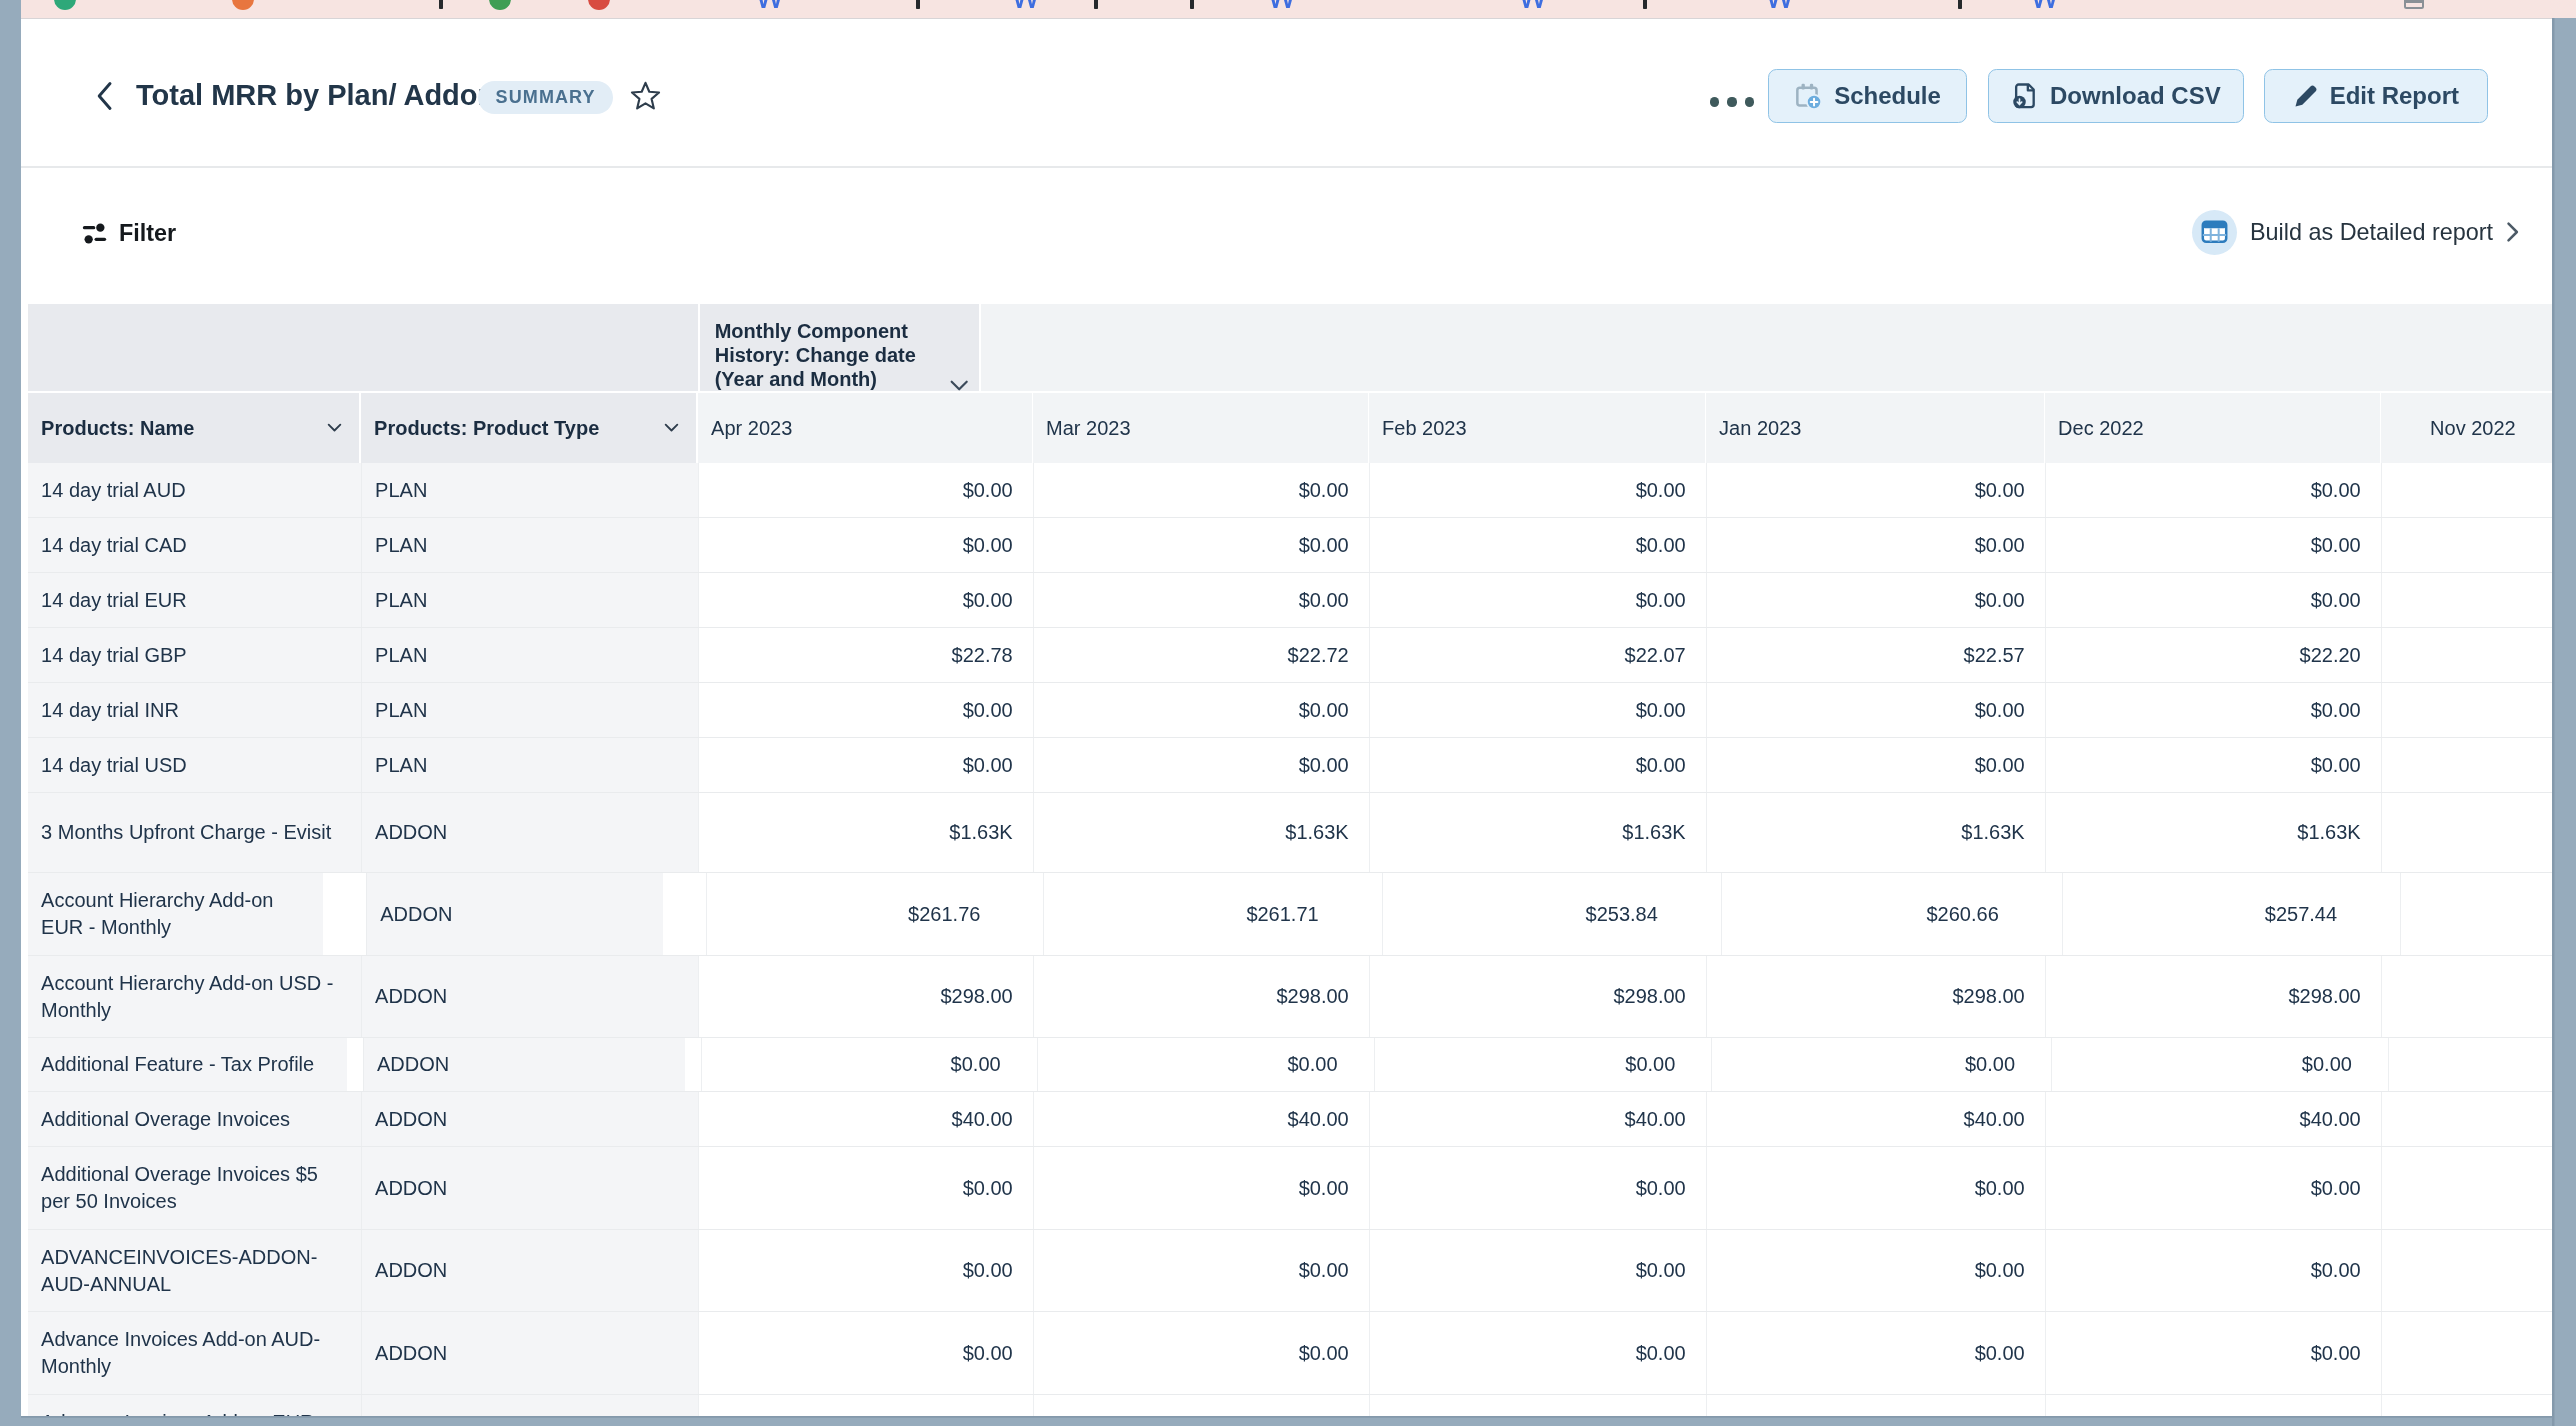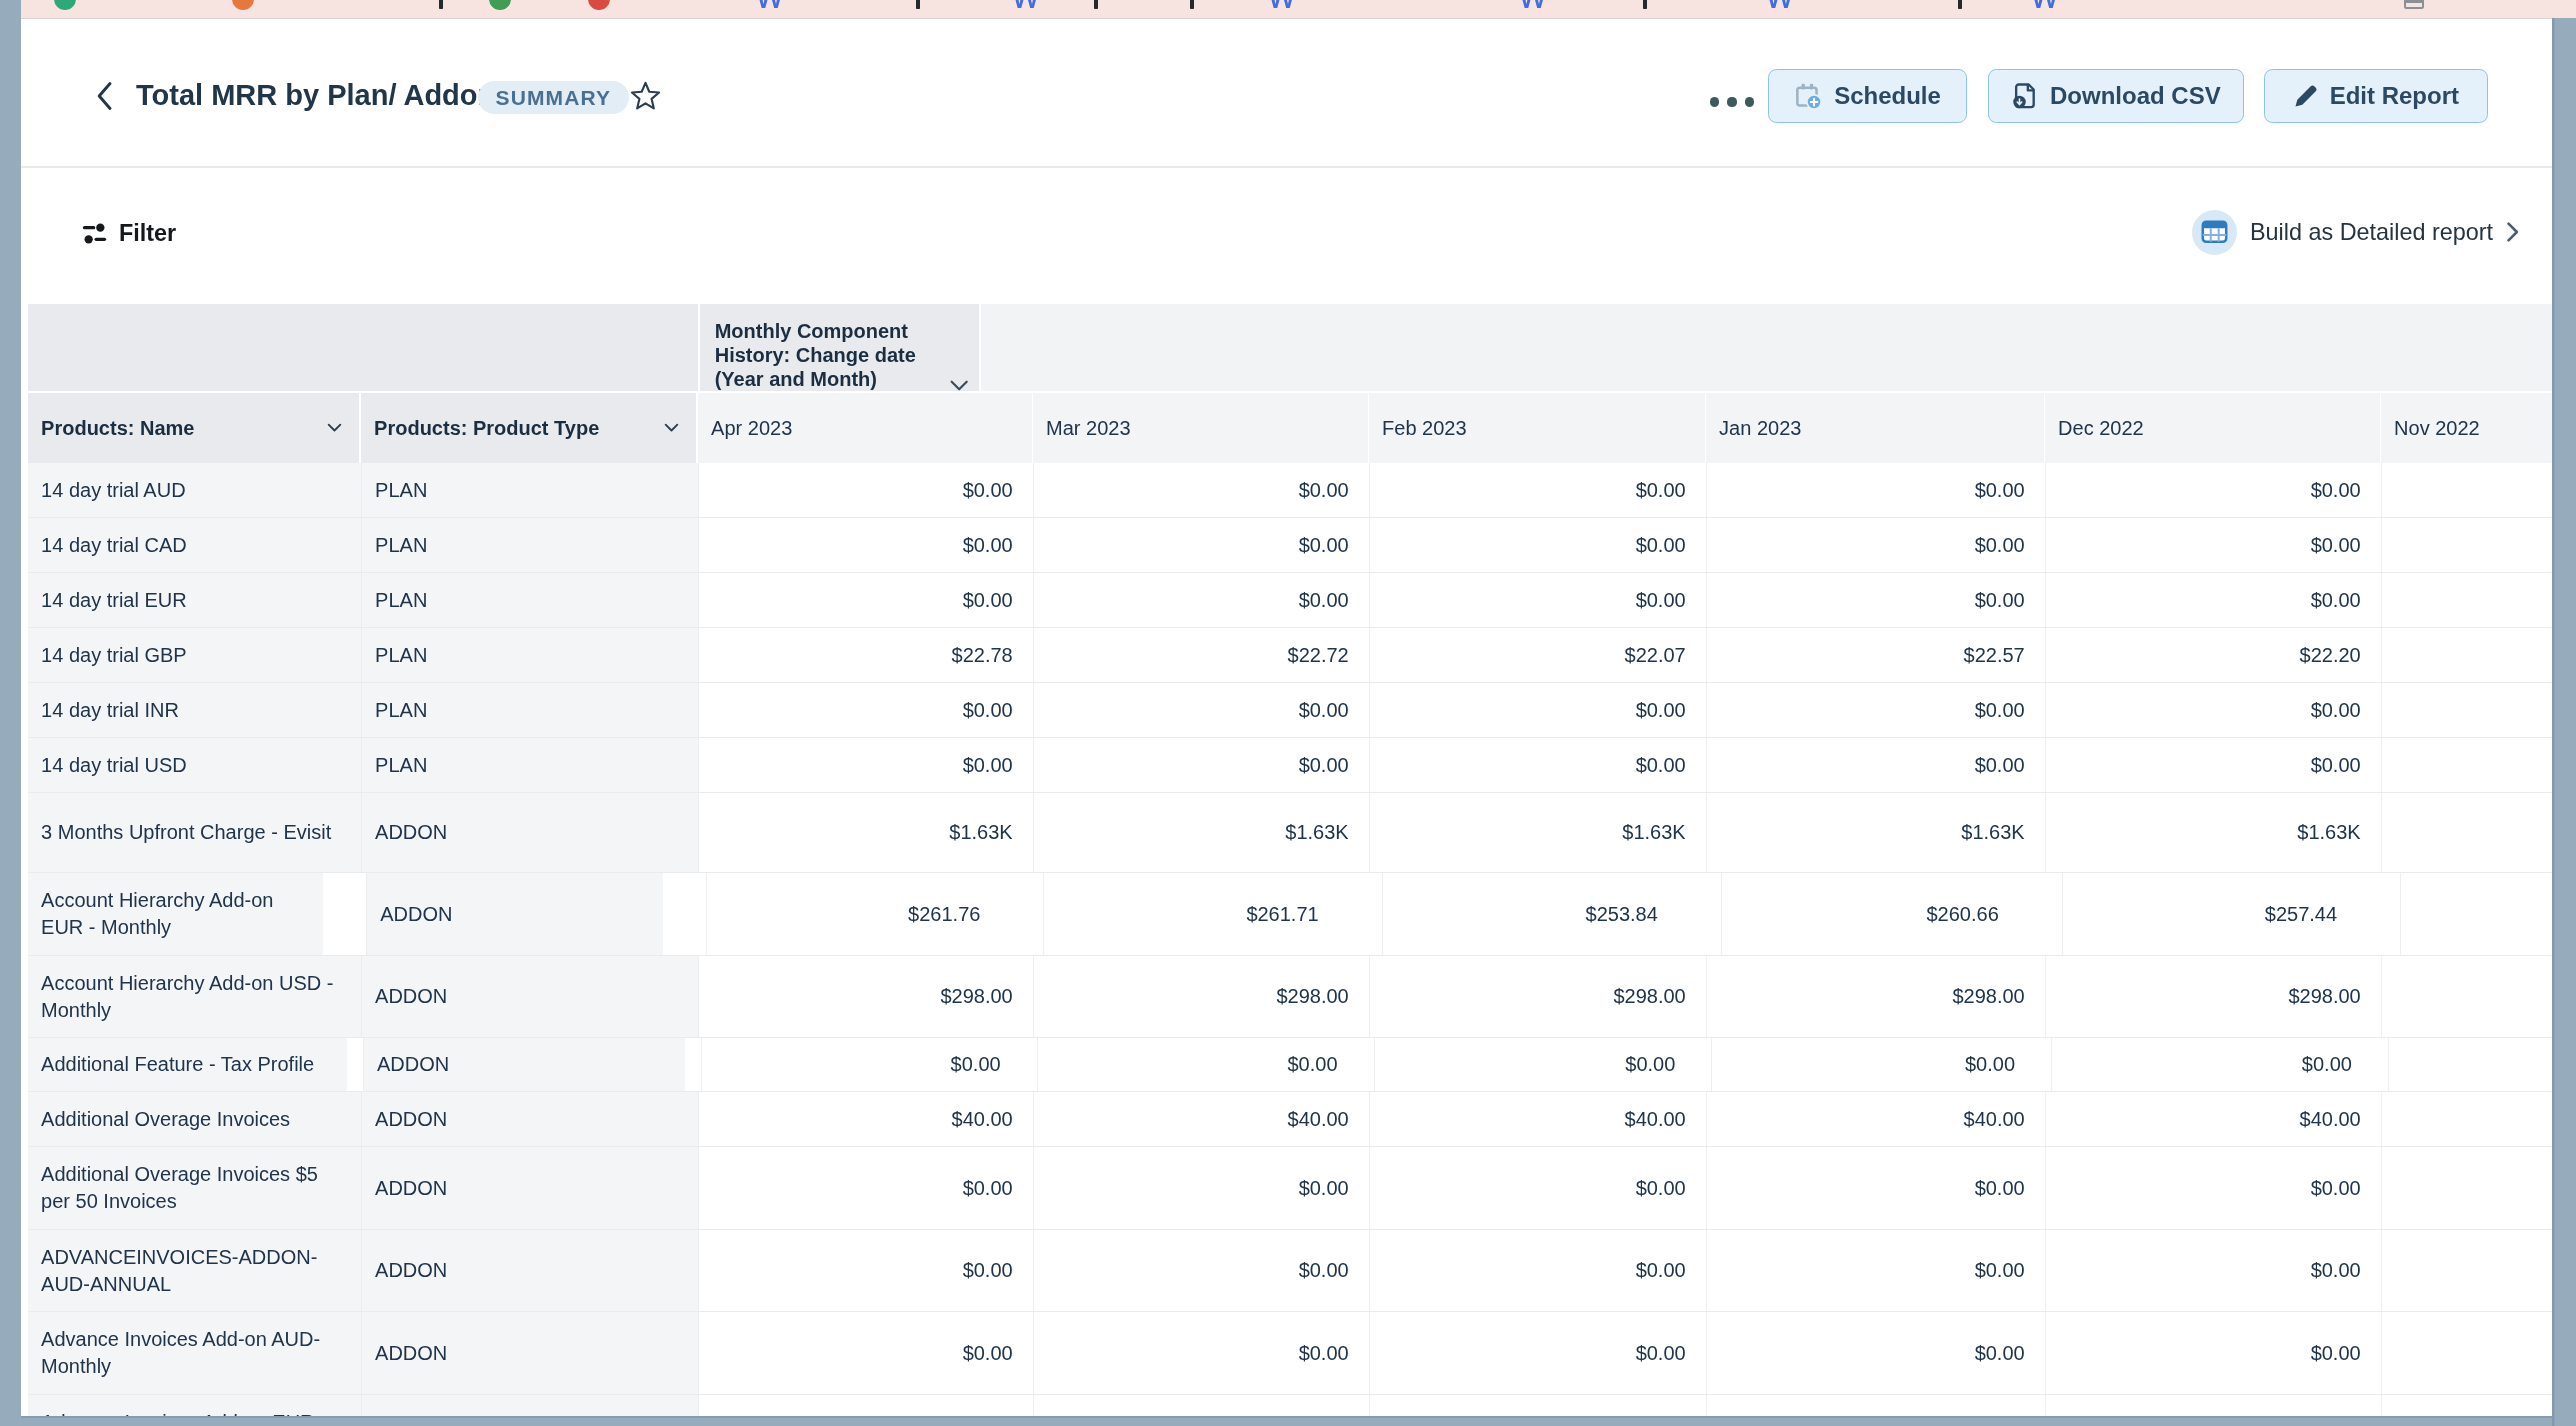--- a/index.html
+++ b/index.html
@@ -18,21 +18,21 @@
   .favicon.grid{width:20px;height:14.2px;top:-5px;border:2.5px solid #8a9096;border-radius:2.5px;box-sizing:border-box;}
   .favicon.grid::before{content:"";position:absolute;left:0;right:0;top:3.3px;height:2.5px;background:#8a9096;}
   .frame-left{position:absolute;left:0;top:0;bottom:0;width:21px;background:#96abbc;z-index:6;}
   .frame-right{position:absolute;right:0;top:18.4px;bottom:0;width:24px;background:#96abbc;box-shadow:inset 2.5px 0 0 #8499ab;z-index:6;}
   .frame-bottom{position:absolute;left:21px;right:24px;bottom:0;height:11px;background:#96abbc;box-shadow:inset 0 1.7px 0 #8499ab;z-index:6;}
   
   .page{position:absolute;left:21px;right:24px;top:20px;bottom:11px;background:#fff;overflow:hidden;}
   
   .back-btn{position:absolute;left:64px;top:57px;width:38px;height:38px;display:flex;align-items:center;justify-content:center;cursor:pointer;}
   .page-title{position:absolute;left:115px;top:59px;font-size:29px;font-weight:700;color:#223649;white-space:nowrap;}
-  .summary-badge{position:absolute;left:457px;top:61px;height:33px;padding:0 17.6px;display:flex;align-items:center;background:#e2edf6;border-radius:836px;color:#4a708f;font-size:21px;font-weight:700;letter-spacing:1.1px;}
+  .summary-badge{position:absolute;left:457px;top:61px;height:33px;padding:0 17.6px;display:flex;align-items:center;background:#e2edf6;border-radius:836px;color:#4a708f;font-size:18px;font-weight:700;letter-spacing:1.1px;}
   .star-btn{position:absolute;left:604px;top:57px;width:40px;height:38px;display:flex;align-items:center;justify-content:center;cursor:pointer;}
   .more-btn{position:absolute;left:1679px;top:67px;width:64px;height:30px;display:flex;gap:8.4px;align-items:center;justify-content:center;cursor:pointer;}
   .more-btn i{width:9.2px;height:9.2px;border-radius:50%;background:#3f5a5c;}
   .hdr-btn{position:absolute;top:49px;height:54px;box-sizing:border-box;border:1.7px solid #8fc3e6;background:#e4f1fa;border-radius:8.4px;display:flex;align-items:center;justify-content:center;gap:11.7px;color:#2c4963;font-size:24px;font-weight:700;cursor:pointer;white-space:nowrap;}
   .btn-schedule{left:1747px;width:199px;}
   .btn-download{left:1967px;width:256px;}
   .btn-edit{left:2243px;width:224px;}
   .hdr-divider{position:absolute;left:0;right:0;top:146px;height:1.7px;background:#e7e9eb;}
   
   .filter-btn{position:absolute;left:60px;top:193px;height:40px;display:flex;align-items:center;gap:11px;font-size:23.4px;font-weight:600;color:#15191d;cursor:pointer;}
@@ -188,21 +188,21 @@
         </div>
         <div class="ch month" style="width: 337px;">
           <span>Feb 2023</span>
         </div>
         <div class="ch month" style="width: 339px;">
           <span>Jan 2023</span>
         </div>
         <div class="ch month" style="width: 336px;">
           <span>Dec 2022</span>
         </div>
-        <div class="ch month" style="width: 171px;">
+        <div class="ch month" style="width: 171px; justify-content: center;">
           <span>Nov 2022</span>
         </div>
       </div>
     <div id="rows">
         <div class="row" style="height: 55px;">
           <div class="c name">
             <span>14 day trial AUD</span>
           </div>
           <div class="c type">PLAN</div>
           <div class="c val" style="width: 335px;">$0.00</div>

